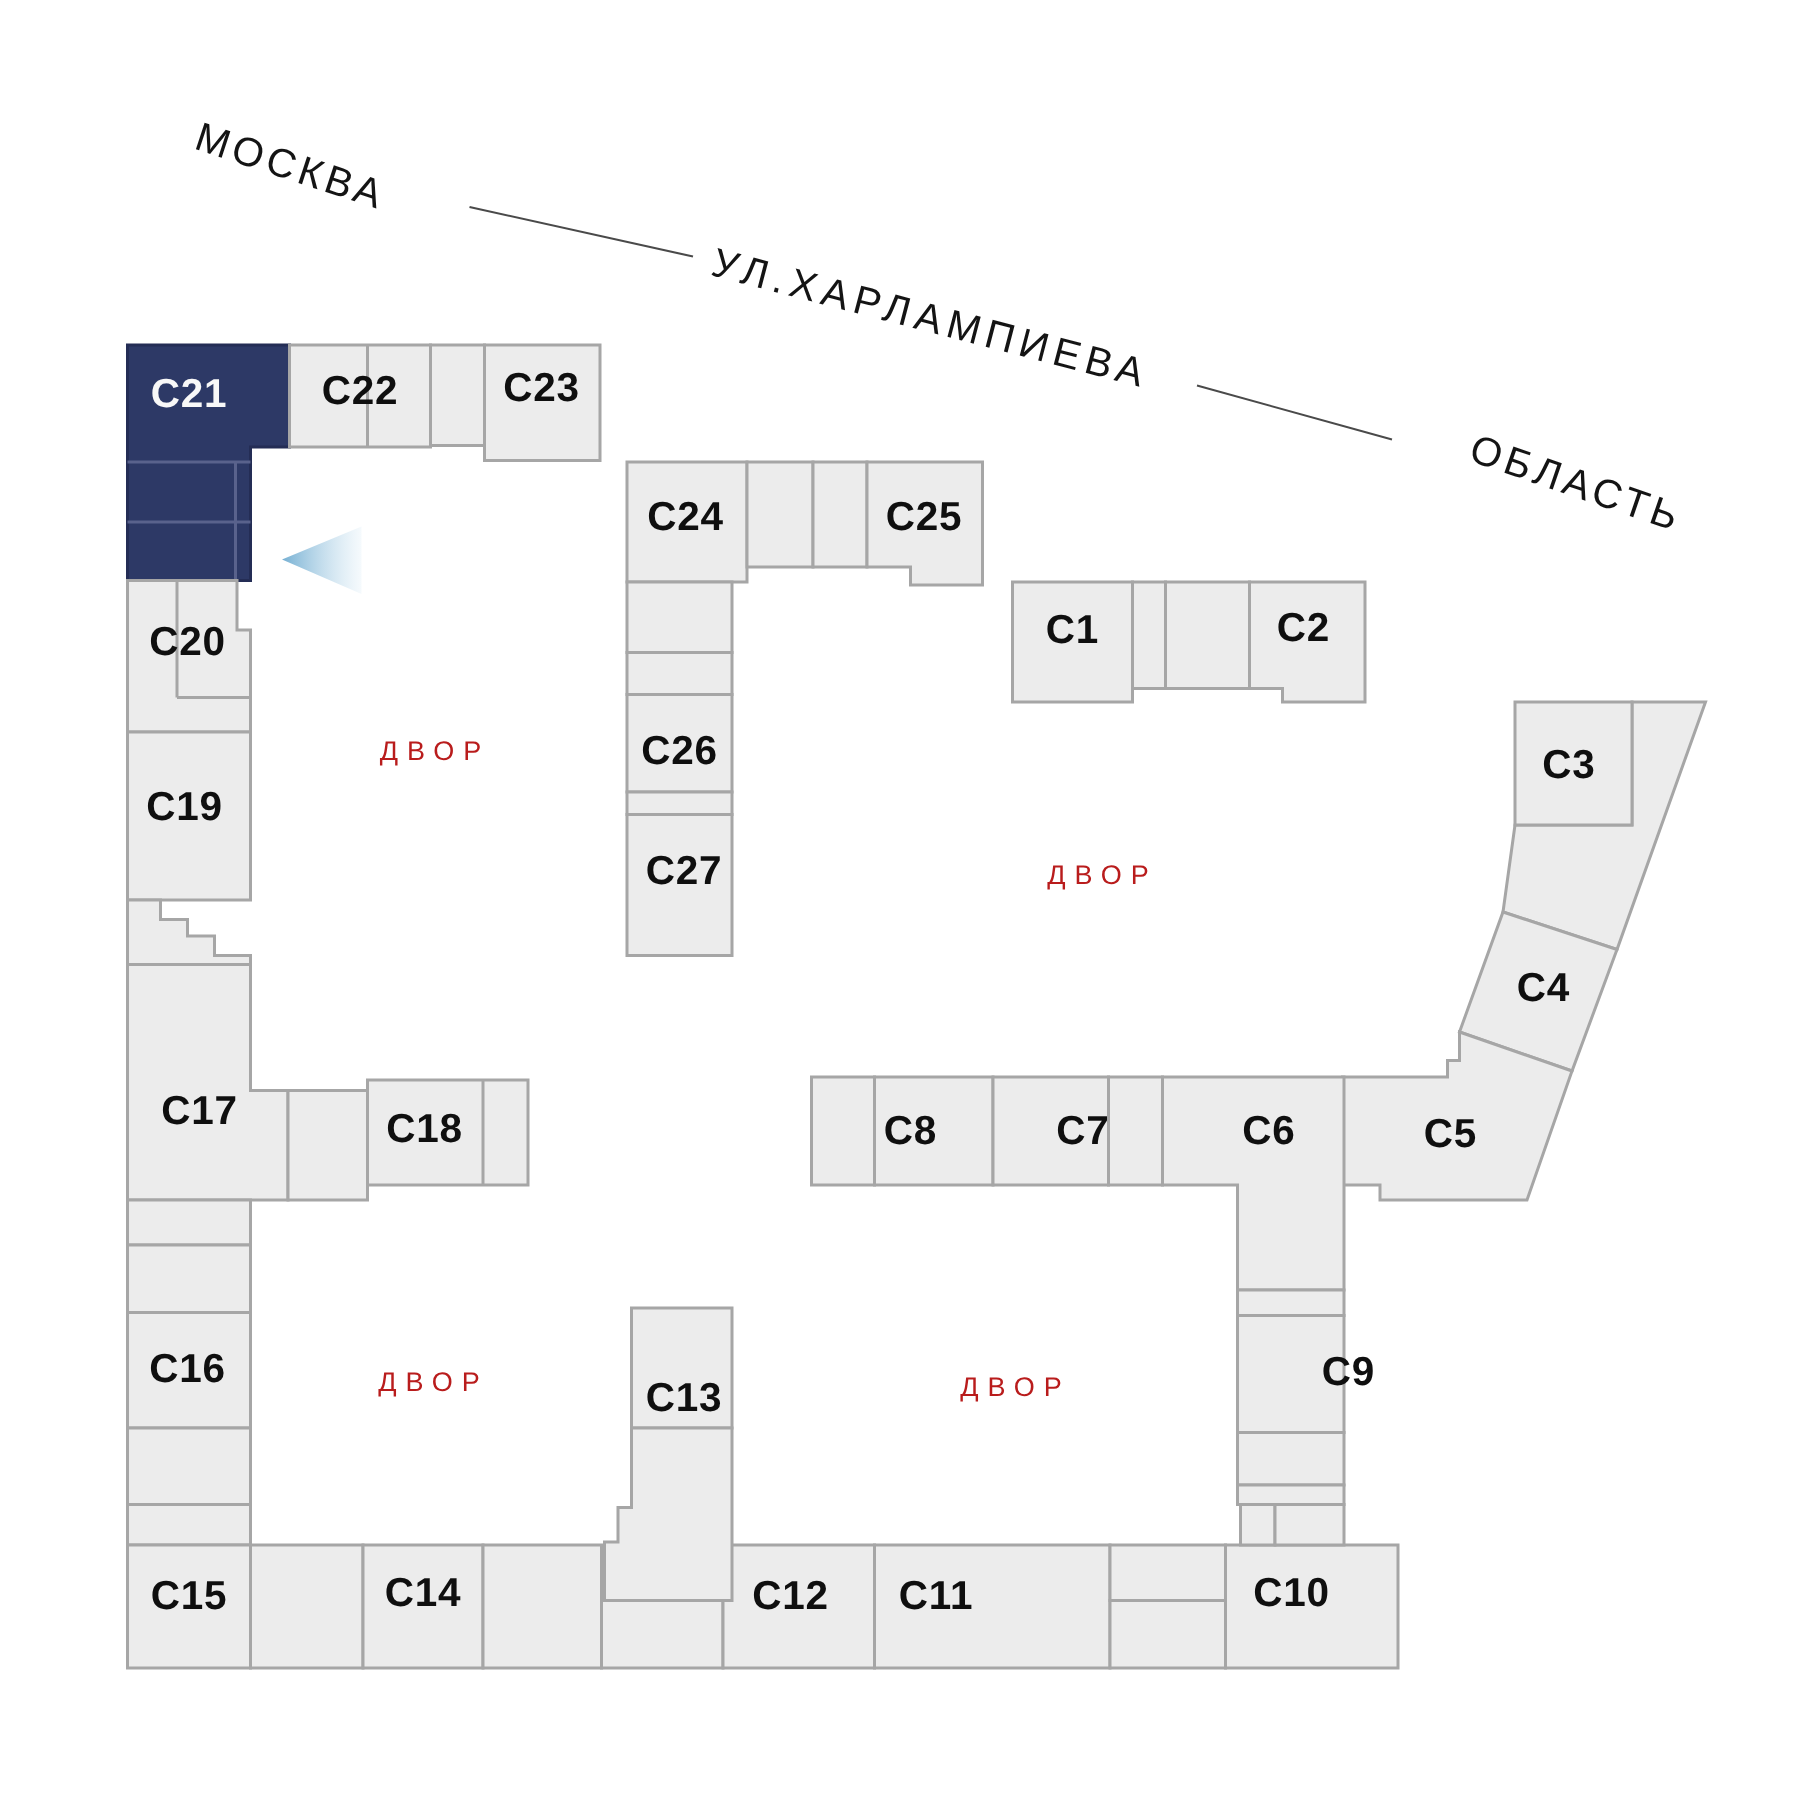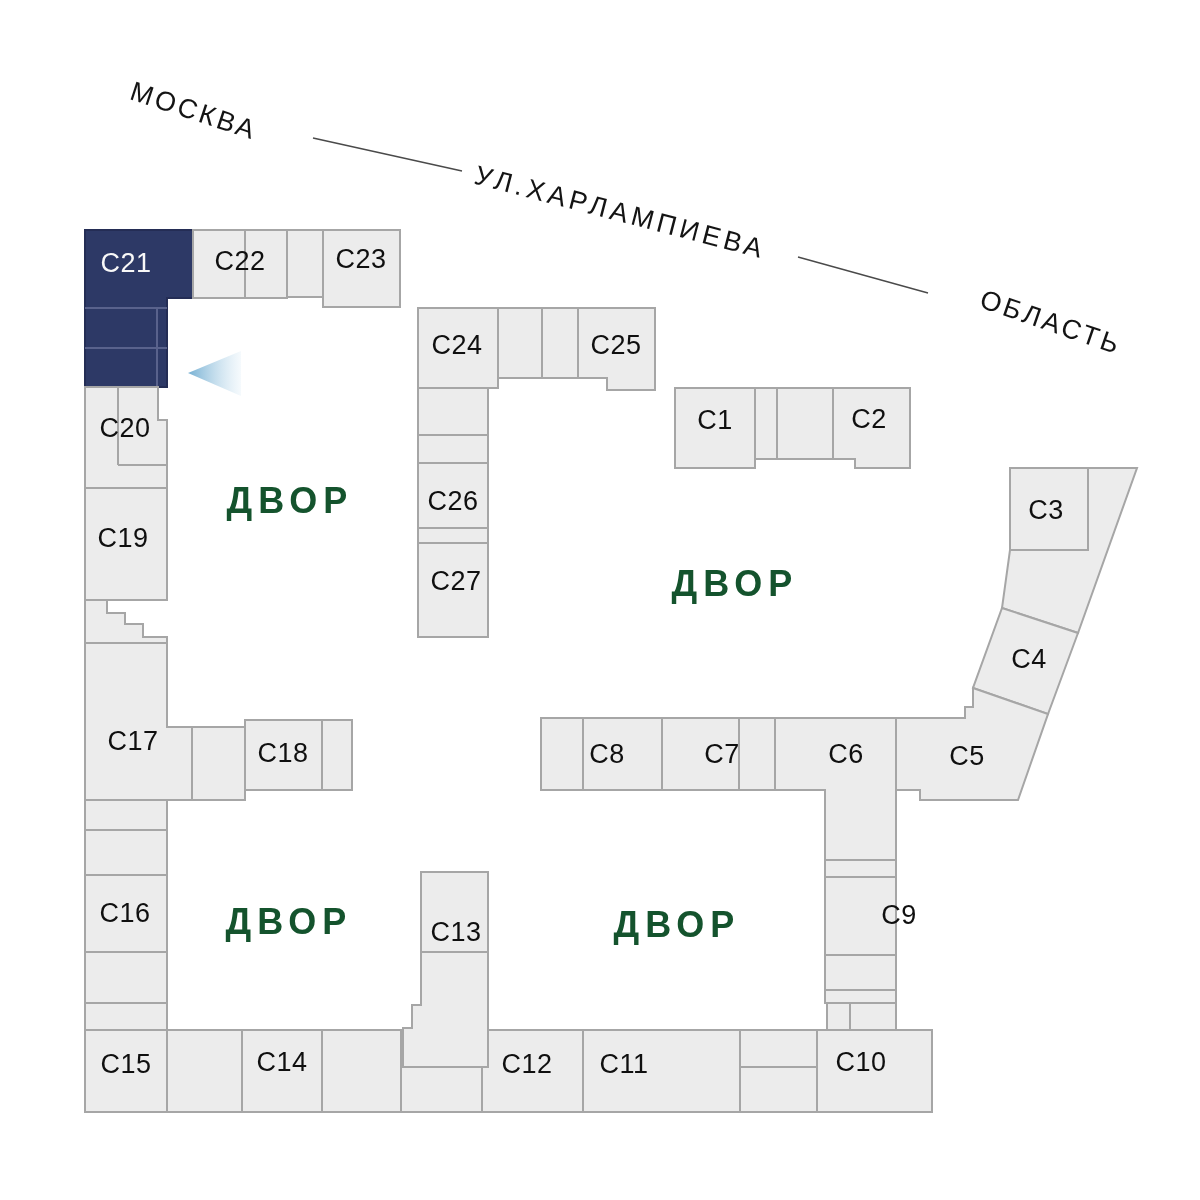--- a/index.html
+++ b/index.html
@@ -8,26 +8,26 @@
     font-family:"Liberation Sans",sans-serif;
   }
   #plan-svg{position:absolute;left:0;top:0;}
   .blk{fill:#ececec;stroke:#a6a6a6;stroke-width:2;stroke-linejoin:miter;}
   .blk-sel{fill:#2d3966;stroke:#242d55;stroke-width:2;stroke-linejoin:miter;}
   .inner{stroke:#a6a6a6;stroke-width:2;fill:none;}
   .inner-navy{stroke:#59628c;stroke-width:2;fill:none;}
   .street-line{stroke:#4a4a4a;stroke-width:1.4;}
   .block-label{
     position:absolute;transform:translate(-50%,-50%);
-    font-weight:400;font-size:27px;color:#0f0f0f;letter-spacing:0.5px;white-space:nowrap;
+    font-weight:700;font-size:27px;color:#0f0f0f;letter-spacing:0.5px;white-space:nowrap;
   }
   .block-label.sel{color:#f8f8f8;}
   .yard-label{
     position:absolute;transform:translate(-50%,-50%);
-    font-weight:700;font-size:36px;color:#14532d;letter-spacing:6px;white-space:nowrap;
+    font-weight:400;font-size:18px;color:#b91c1c;letter-spacing:6px;white-space:nowrap;
   }
   .street-label{
     position:absolute;transform-origin:left top;
     font-weight:500;font-size:27px;color:#141414;white-space:nowrap;
   }
   #street-city{left:136px;top:76px;transform:rotate(18.2deg);letter-spacing:3px;}
   #street-name{left:479px;top:160px;transform:rotate(14.6deg);letter-spacing:4px;}
   #street-region{left:986px;top:284px;transform:rotate(19deg);letter-spacing:3px;}
 </style>
 </head>

